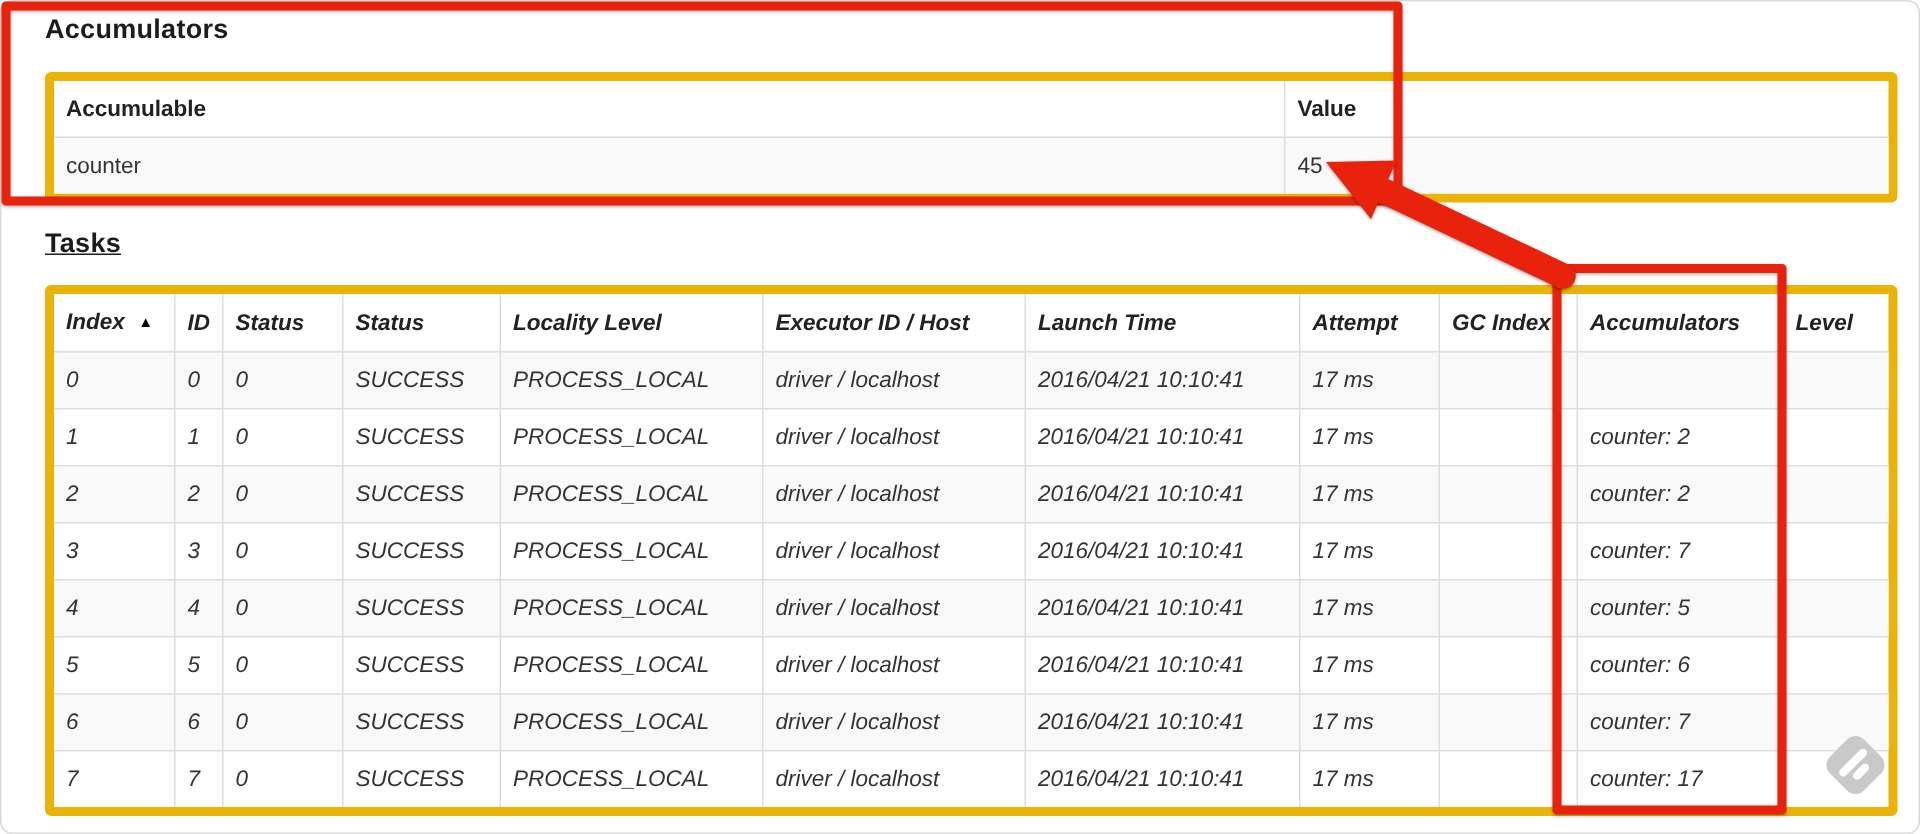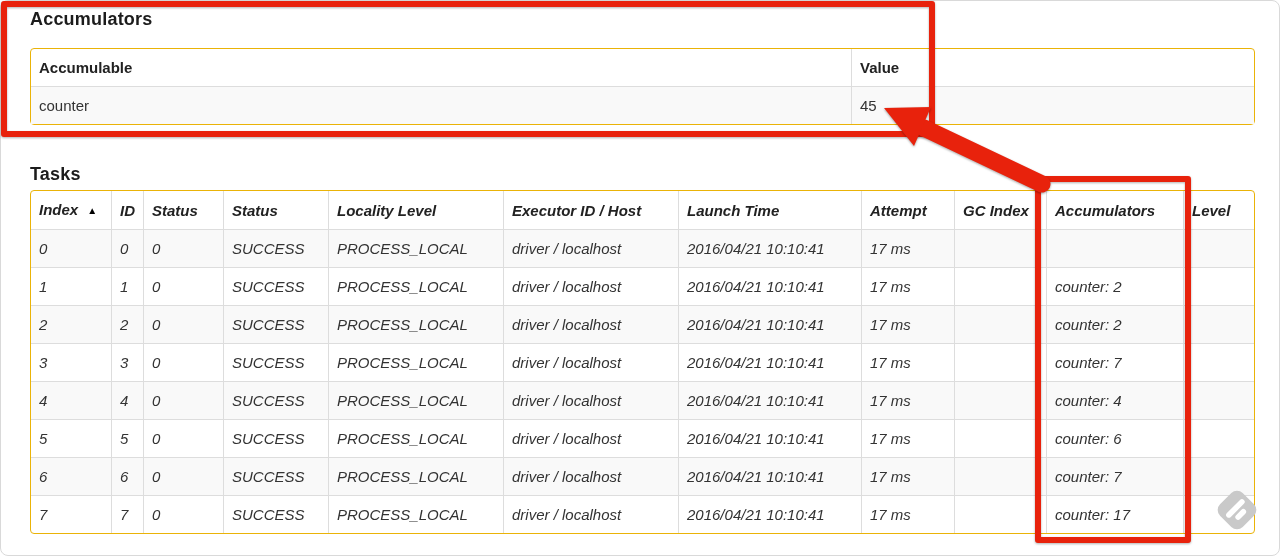--- a/index.html
+++ b/index.html
@@ -8,26 +8,26 @@
     background:#ffffff;color:#333;
     font-family:"Liberation Sans","DejaVu Sans",sans-serif;
   }
   .frame{position:absolute;inset:0;border:1px solid #d9d9d9;border-radius:8px;pointer-events:none;z-index:40;}
 
   .section-title{
     position:absolute;left:30px;margin:0;
     font-size:18px;font-weight:bold;color:#1c1c1c;letter-spacing:.2px;
   }
   #acc-title{top:9px;}
-  #tasks-title{top:164px;}
+  #tasks-title{top:152px;text-decoration:underline;}
 
   table.ui-table{
     position:absolute;left:30px;width:1223px;
     border-collapse:separate;border-spacing:0;
-    border:1px solid #eab308;border-radius:4px;
+    border:6px solid #eab308;border-radius:4px;
     table-layout:fixed;font-size:15px;color:#333;background:#fff;
   }
   #acc-table{top:48px;}
   #tasks-table{top:190px;font-style:italic;}
   .ui-table th,.ui-table td{
     padding:8px;text-align:left;vertical-align:middle;
     border-left:1px solid #ddd;border-top:1px solid #ddd;
     overflow:hidden;white-space:nowrap;line-height:21px;height:21px;
   }
   .ui-table th:first-child,.ui-table td:first-child{border-left:none;}
@@ -160,21 +160,21 @@
     <tr>
       <td>4</td>
       <td>4</td>
       <td>0</td>
       <td>SUCCESS</td>
       <td>PROCESS_LOCAL</td>
       <td>driver / localhost</td>
       <td>2016/04/21 10:10:41</td>
       <td>17 ms</td>
       <td></td>
-      <td>counter: 4</td>
+      <td>counter: 5</td>
       <td></td>
     </tr>
     <tr>
       <td>5</td>
       <td>5</td>
       <td>0</td>
       <td>SUCCESS</td>
       <td>PROCESS_LOCAL</td>
       <td>driver / localhost</td>
       <td>2016/04/21 10:10:41</td>

